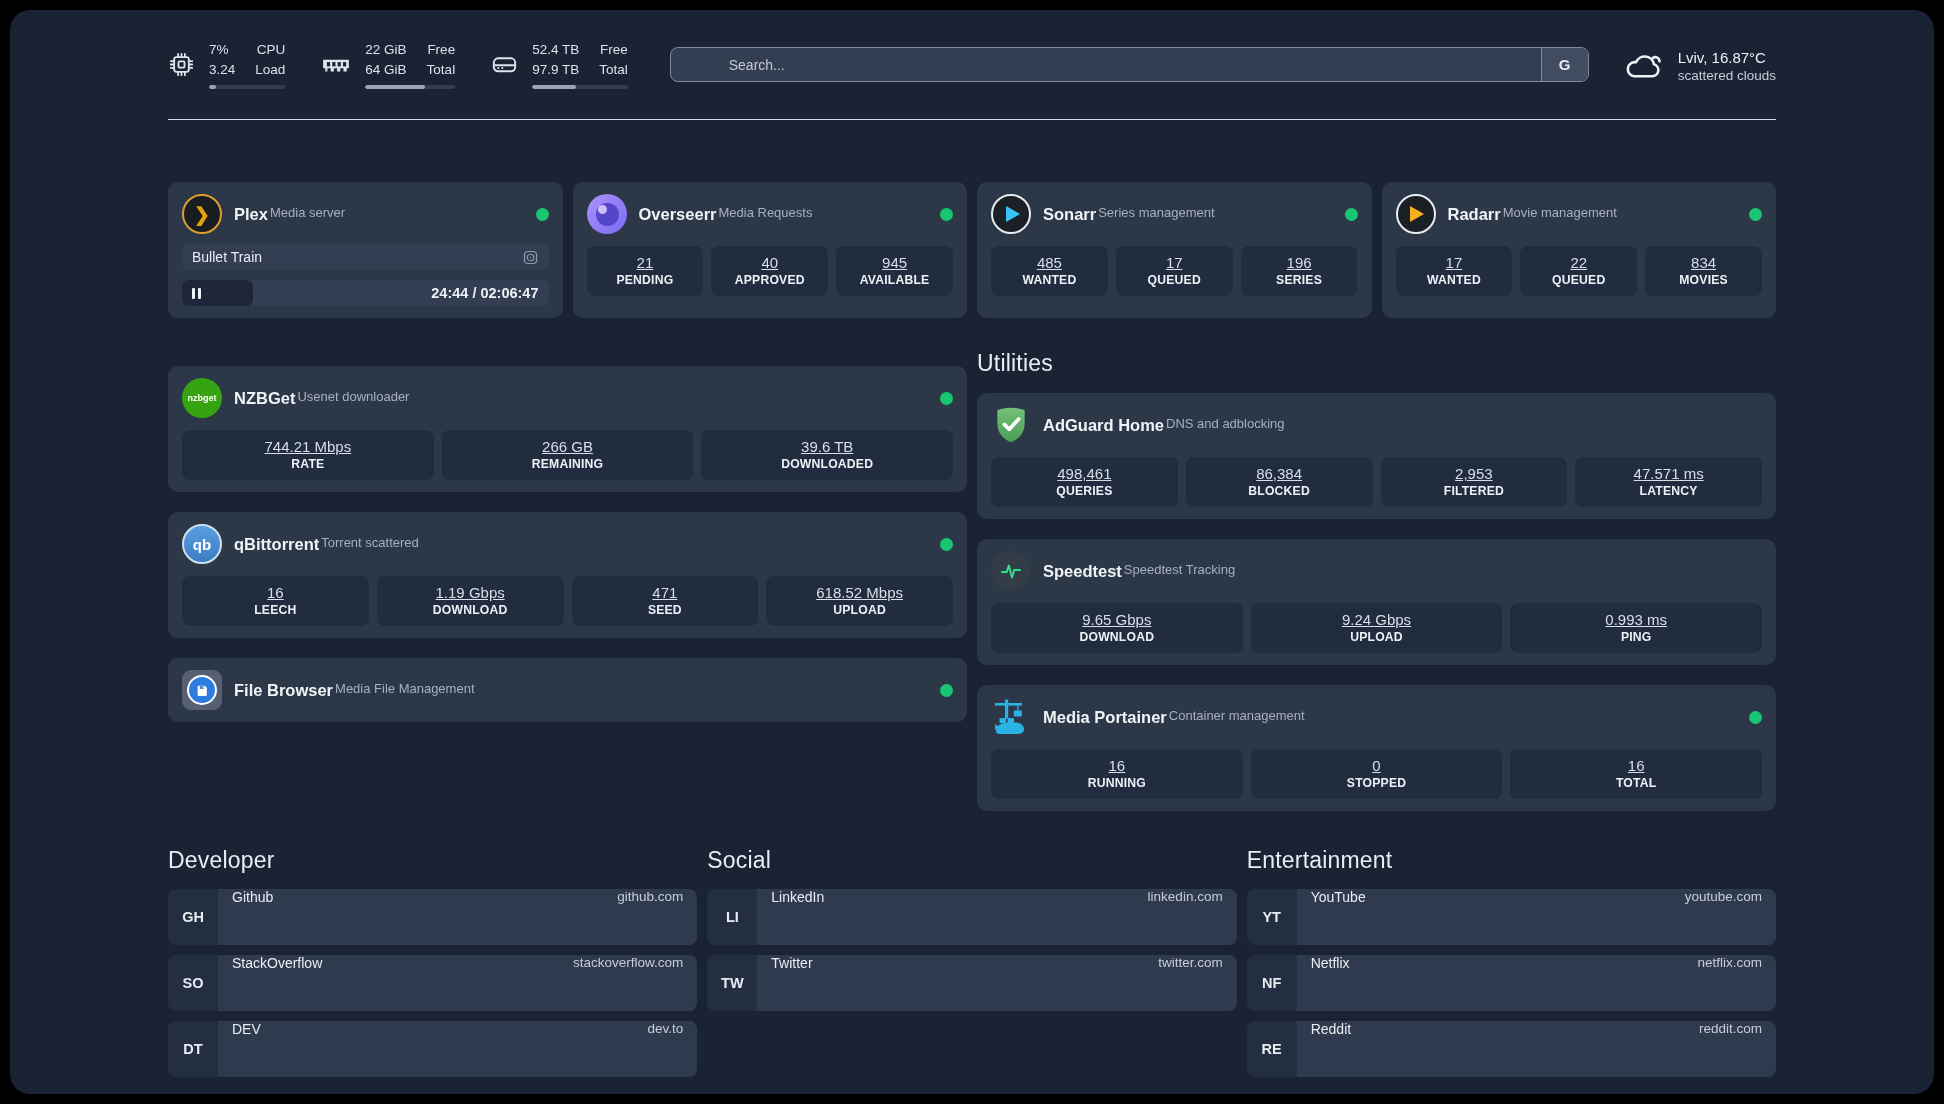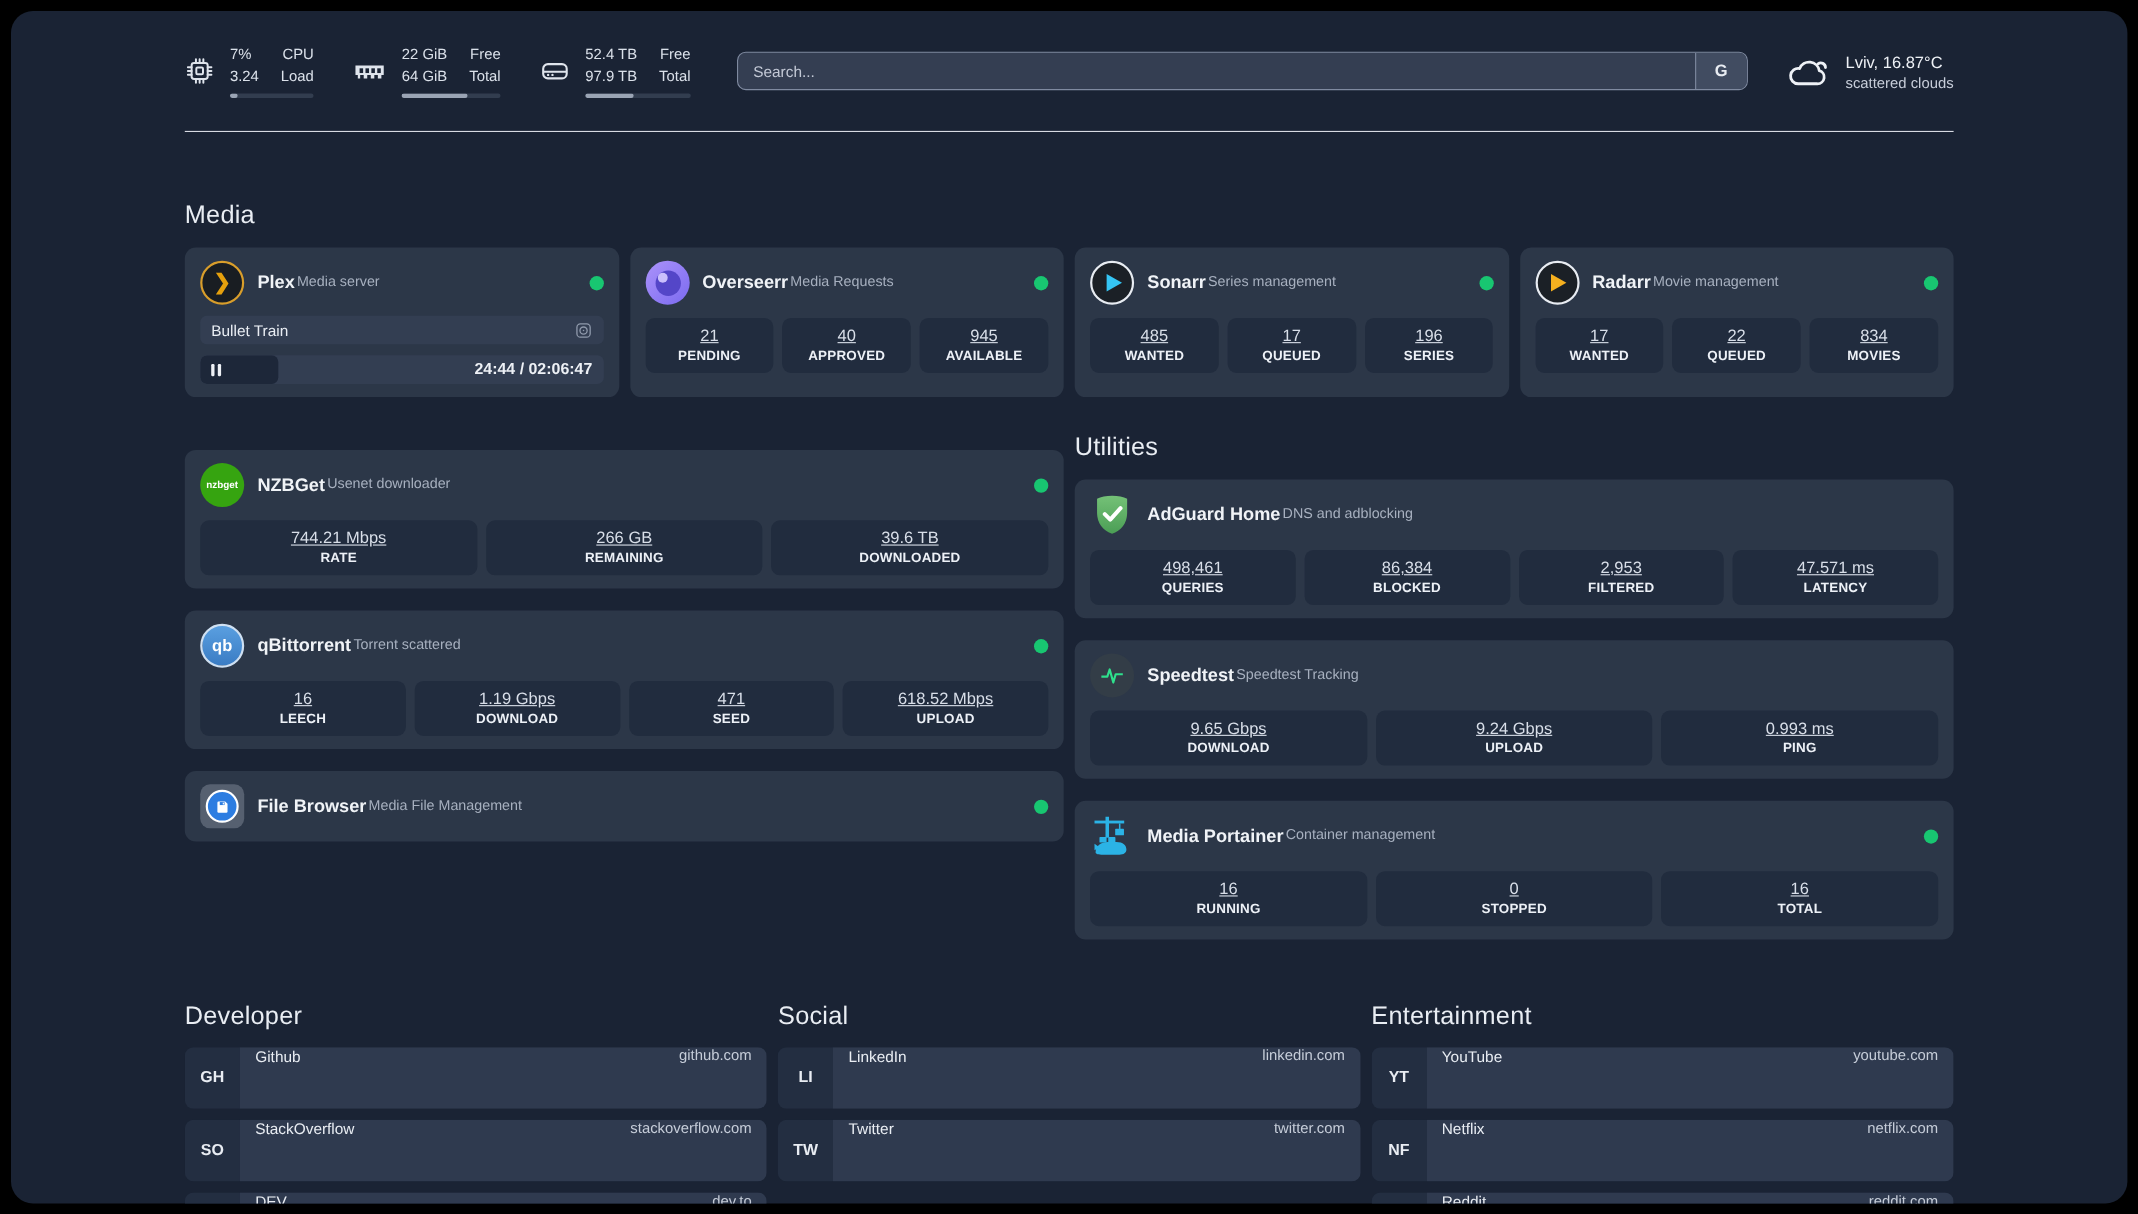--- a/index.html
+++ b/index.html
@@ -16,21 +16,21 @@
   
   .header{display:flex;align-items:center;padding-top:30px;}
   .hstat{display:flex;align-items:center;gap:14px;margin-right:36px;}
   .hicon{width:27px;height:27px;flex:none;}
   .hicon.ram{width:30px;height:22px;}
   .hbody{display:flex;flex-direction:column;}
   .hrow{display:flex;gap:20px;justify-content:space-between;font-size:13.5px;color:#dbe1ea;line-height:1.45;}
   .hlabels{text-align:right;}
   .hbar{height:4px;border-radius:2px;background:#323d4f;margin-top:6px;overflow:hidden;}
   .hfill{height:100%;border-radius:2px;background:#9aa4b4;}
-  .search{flex:1;display:flex;align-items:stretch;height:35px;margin:0 34px 0 6px;background:var(--search-bg);border:1.5px solid var(--search-border);border-radius:8px;overflow:hidden;}
+  .search{flex:1;display:flex;align-items:stretch;height:35px;margin:0 34px 0 6px;background:var(--search-bg);border:1.5px solid var(--search-border);border-radius:8px;overflow:hidden;padding-left:44px;}
   .search input{flex:1;background:transparent;border:none;outline:none;color:var(--text);font-size:14px;padding:0 14px;font-family:inherit;}
   .search input::placeholder{color:#c3c9d6;}
   .gbtn{width:47px;display:flex;align-items:center;justify-content:center;background:#414c61;border:none;border-left:1.5px solid var(--search-border);color:#e8ecf2;font-size:15px;font-weight:600;cursor:pointer;font-family:inherit;}
   .weather{display:flex;align-items:center;gap:13px;}
   .weather svg{width:42px;height:33px;}
   .wloc{font-size:15px;color:var(--text);line-height:1.4;}
   .wcond{font-size:13.5px;color:#c7cdd9;}
   .divider{height:1px;background:var(--divider);margin-top:30px;opacity:.92;}
 
   
@@ -70,21 +70,21 @@
   .pfill{position:absolute;left:0;top:0;bottom:0;background:var(--pill-dark);border-radius:6px;}
   .pause{position:relative;display:flex;gap:3px;margin-left:10px;}
   .pause span{width:3px;height:11px;background:#eef1f6;border-radius:1px;}
   .ptime{position:relative;margin-left:auto;padding-right:10px;font-size:14.5px;font-weight:600;color:#edf0f5;}
 
   
   .cols{display:grid;grid-template-columns:1fr 1fr;gap:10px;margin-top:32px;}
   .col-stack{display:flex;flex-direction:column;gap:20px;margin-top:16px;}
 
   
-  .bm-grid{display:grid;grid-template-columns:repeat(3,1fr);gap:10px;margin-top:56px;}
+  .bm-grid{display:grid;grid-template-columns:repeat(3,1fr);gap:10px;margin-top:36px;}
   .bm-list{display:flex;flex-direction:column;gap:10px;margin-top:15px;}
   .bm-row{height:56px;display:flex;border-radius:8px;overflow:hidden;cursor:pointer;}
   .bm-abbr{width:50px;flex:none;background:var(--abbr-bg);display:flex;align-items:center;justify-content:center;font-size:14.5px;font-weight:600;color:#e8ecf2;}
   .bm-pill{flex:1;background:var(--bm-pill);display:flex;align-items:flex-start;padding:0 14px;}
   .bm-name{font-size:14px;color:#e9edf3;}
   .bm-url{margin-left:auto;font-size:13.5px;color:#c6cdd9;}
 </style>
 </head>
 <body>
 
@@ -180,21 +180,20 @@
         <div>
           <div class="wloc">Lviv, 16.87°C</div>
           <div class="wcond">scattered clouds</div>
         </div>
       </div>
     </div>
 
     <div class="divider"></div>
 
     <div class="media-sec">
-      <div class="sec-title">Media</div>
       <div class="media-grid">
 
         <div class="card">
           <div class="card-head">
             <div class="app-icon plex-ic">❯</div>
             <div class="card-titles">
               <div class="card-name">Plex</div>
               <div class="card-sub">Media server</div>
             </div>
             <span class="dot"></span>

